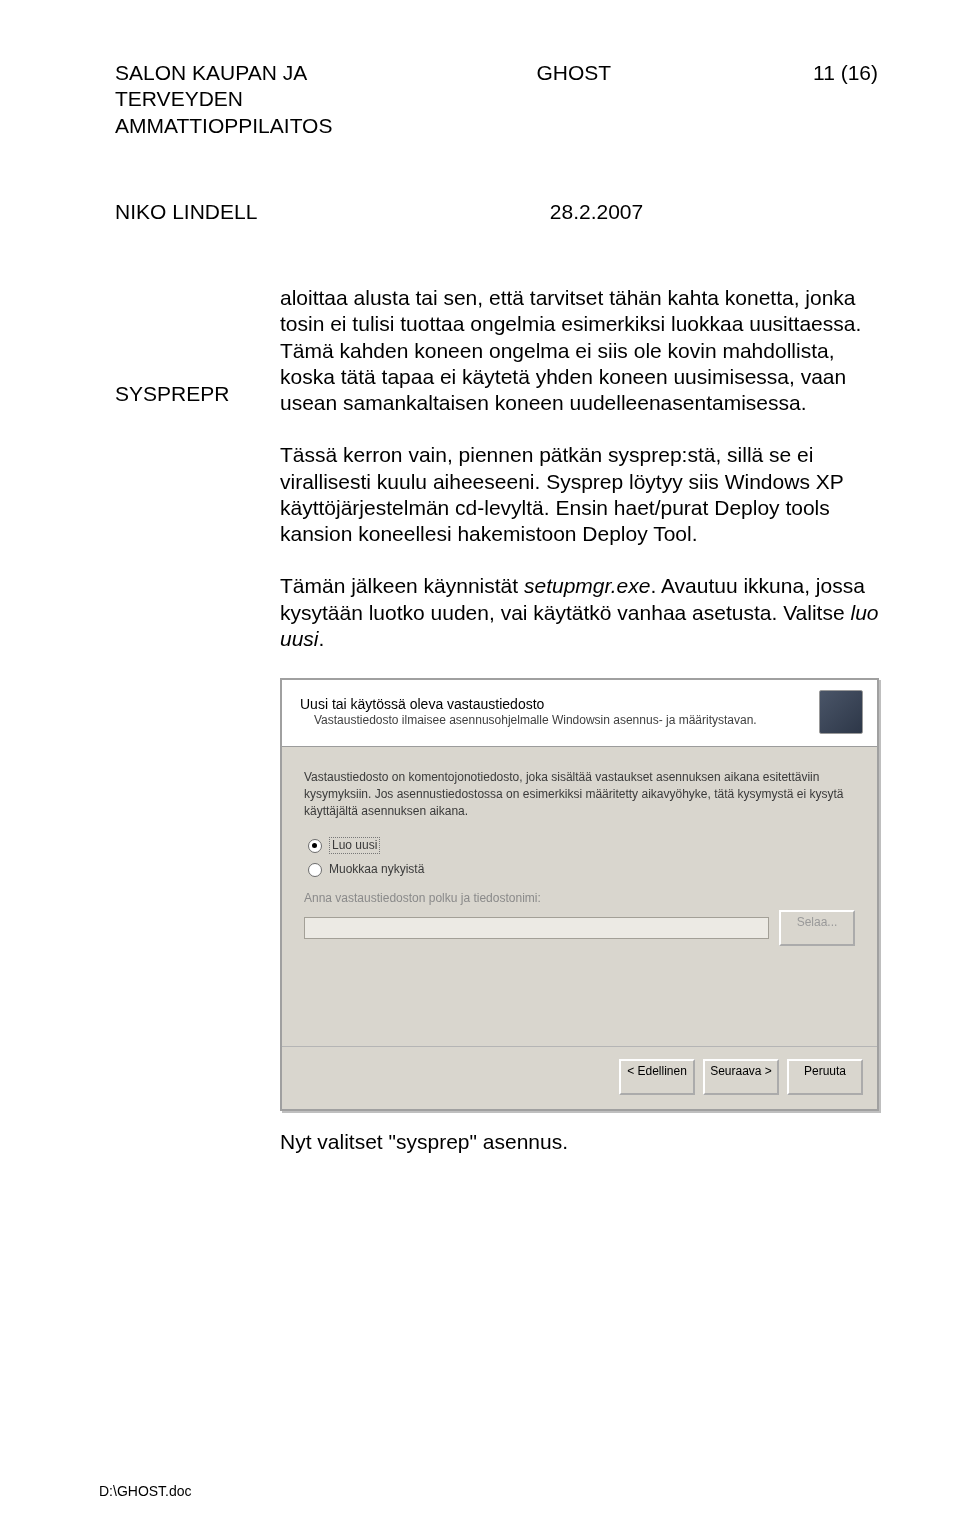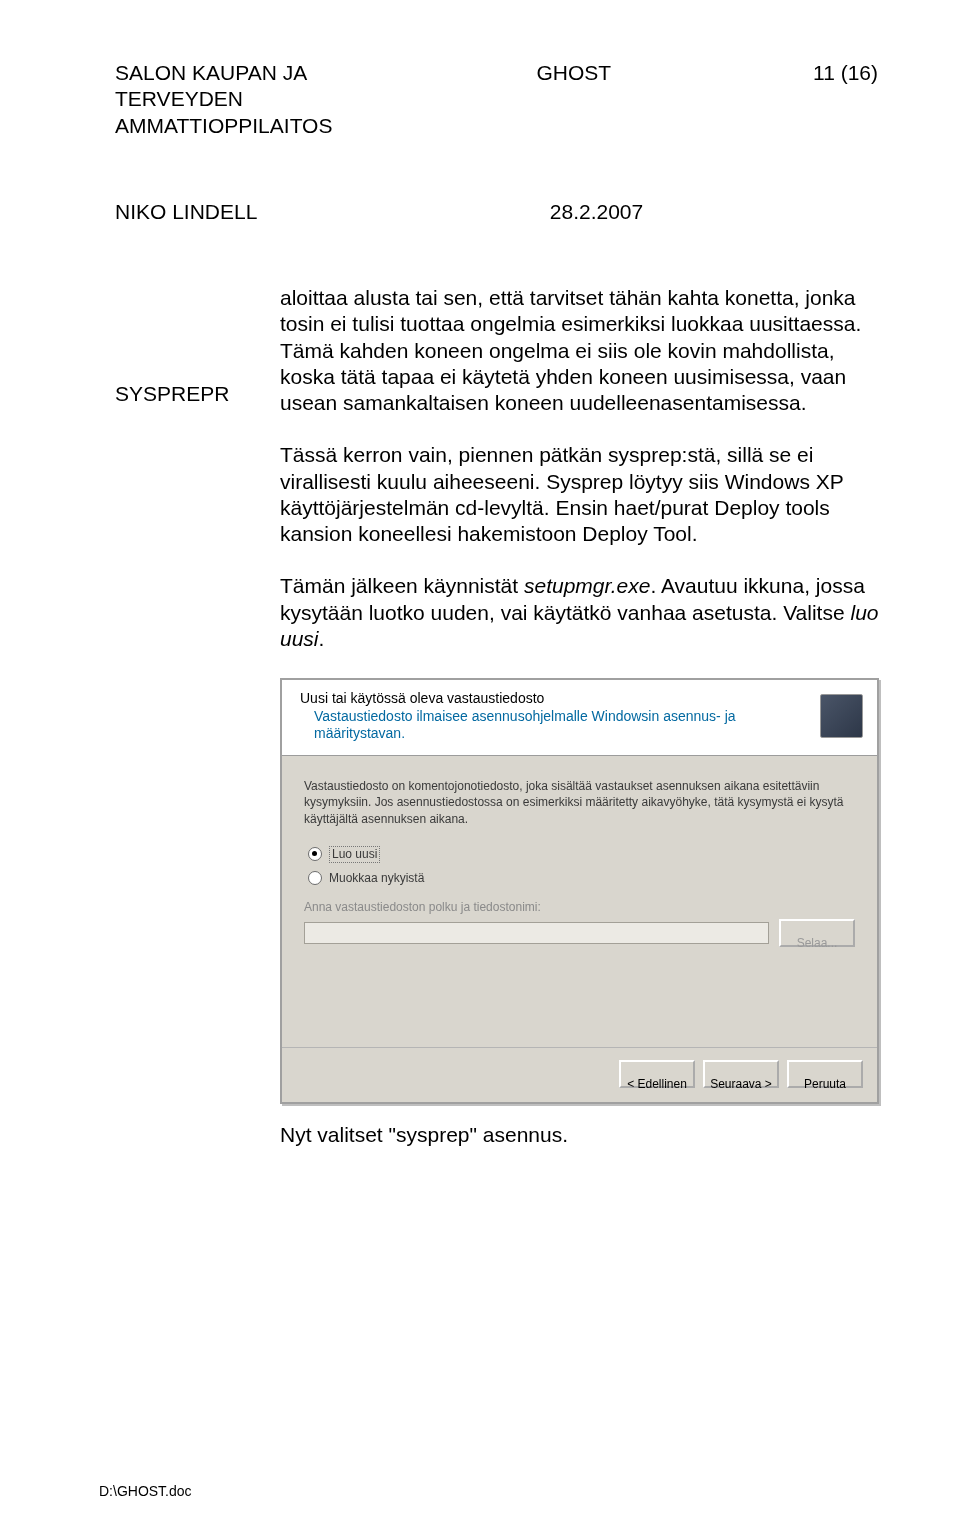--- a/index.html
+++ b/index.html
@@ -120,24 +120,25 @@
     justify-content: space-between;
     align-items: center;
   }
   .banner-text strong {
     font-weight: normal;
     font-size: 14px;
     display: block;
     margin-bottom: 0;
   }
   .banner-text span {
-    font-size: 14px;
-    color: #0369a1;
+    font-size: 12px;
+    color: #404040;
     display: block;
     padding-left: 14px;
+    text-align: right;
   }
   .banner-icon {
     width: 42px;
     height: 42px;
     background: linear-gradient(135deg, #4a5568 0%, #2d3748 100%);
     border: 1px solid #999;
     border-radius: 2px;
   }
   .dlg-body {
     padding: 22px 22px 10px 22px;
@@ -191,22 +192,22 @@
   }
   .path-input {
     flex: 1;
     height: 22px;
     background: #eceae4;
     border: 1px solid #a3a097;
     box-sizing: border-box;
   }
   .btn {
     min-width: 76px;
-    height: 23px;
-    padding: 12px 4px;
+    height: 36px;
+    padding: 0 4px;
     background: #d9d6ce;
     border: 2px outset #fff;
     font-size: 12px;
     text-align: center;
     line-height: 20px;
     box-sizing: border-box;
     cursor: default;
   }
   .btn.disabled {
     color: #9a9a9a;

